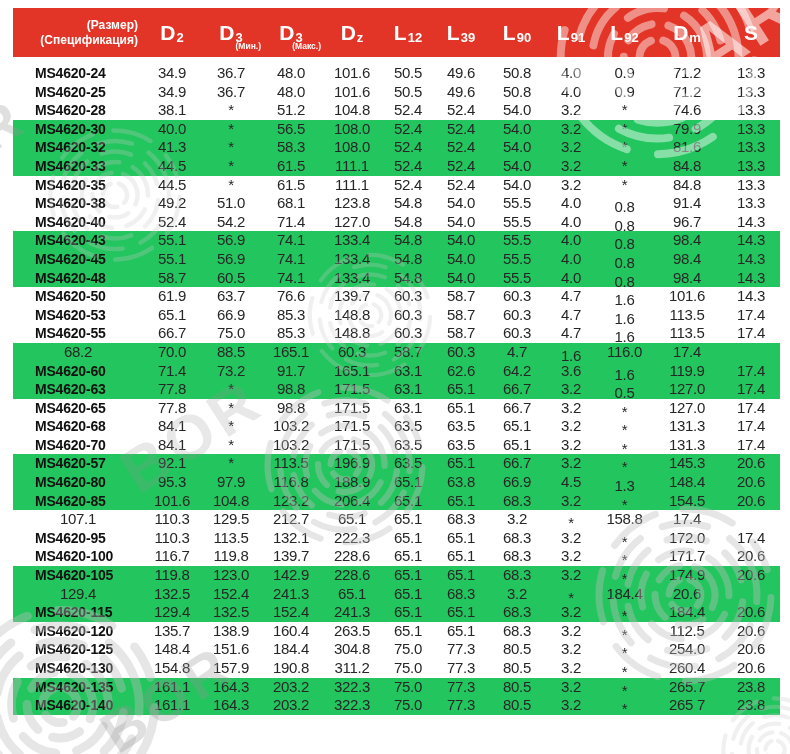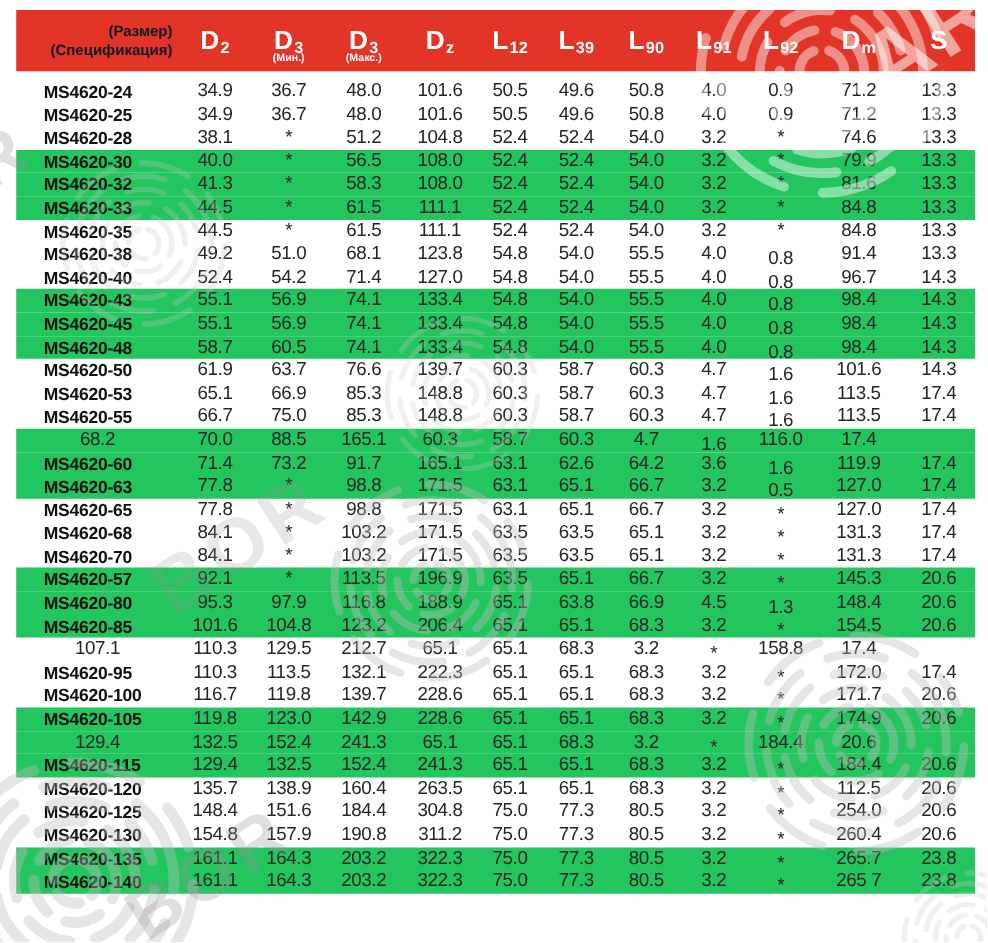--- a/index.html
+++ b/index.html
@@ -5,26 +5,26 @@
   * { margin:0; padding:0; box-sizing:border-box; }
   html,body { width:790px; height:754px; background:#ffffff; font-family:"Liberation Sans", sans-serif; }
   .sheet { position:relative; width:790px; height:754px; overflow:hidden; background:#fff; }
 
   .table-wrap { position:absolute; left:13px; top:8px; width:767px; }
 
   .grid { display:grid; grid-template-columns:130px 58px 60px 60px 62px 50px 56px 56px 52px 55px 70px 58px; }
 
   
   .header-row { background:#e23527; height:49px; align-items:center; }
-  .spec-cell { display:flex; flex-direction:column; align-items:flex-end; justify-content:center; height:100%; padding-right:5px; color:#0f172a; font-weight:bold; font-size:12px; line-height:15px; }
+  .spec-cell { display:flex; flex-direction:column; align-items:flex-end; justify-content:center; height:100%; padding-right:5px; color:#ffffff; font-weight:bold; font-size:12px; line-height:15px; }
   .hcell { position:relative; display:flex; align-items:center; justify-content:center; height:100%; color:#fff; }
   .hmain { display:flex; align-items:flex-start; }
   .hletter { font-weight:bold; font-size:21px; line-height:22px; }
   .hsub { font-weight:bold; font-size:13px; transform:translateY(8px); margin-left:1px; }
-  .hnote { position:absolute; top:33px; left:0; width:100%; text-align:center; font-weight:bold; font-size:8.5px; }
+  .hnote { position:absolute; top:33px; left:0; width:100%; text-align:right; font-weight:bold; font-size:8.5px; }
 
   
   .rows { margin-top:7px; }
   .trow { height:18.6px; }
   .trow.shaded { background:#22c55e; }
   .cell { display:flex; align-items:center; justify-content:center; font-size:15px; color:#262626; letter-spacing:-0.3px; line-height:18.6px; }
   .cell.model { justify-content:flex-start; padding-left:22px; font-weight:bold; font-size:14px; color:#101010; letter-spacing:-0.2px;text-align:right; }
   .cell.low { transform:translateY(4px); }
 
   

